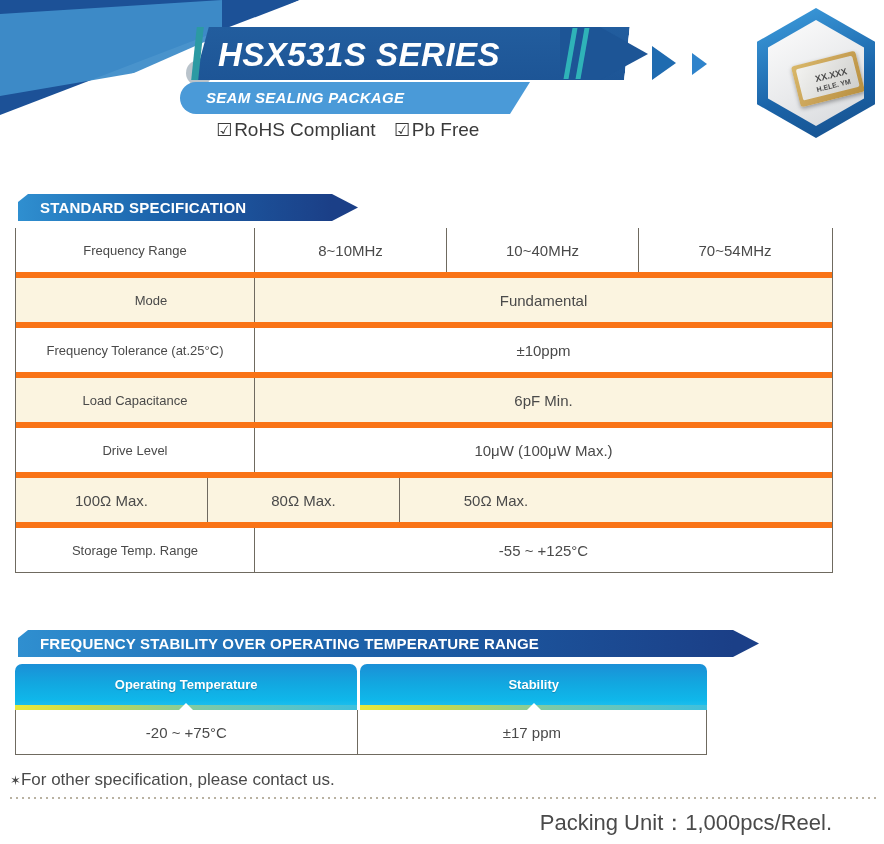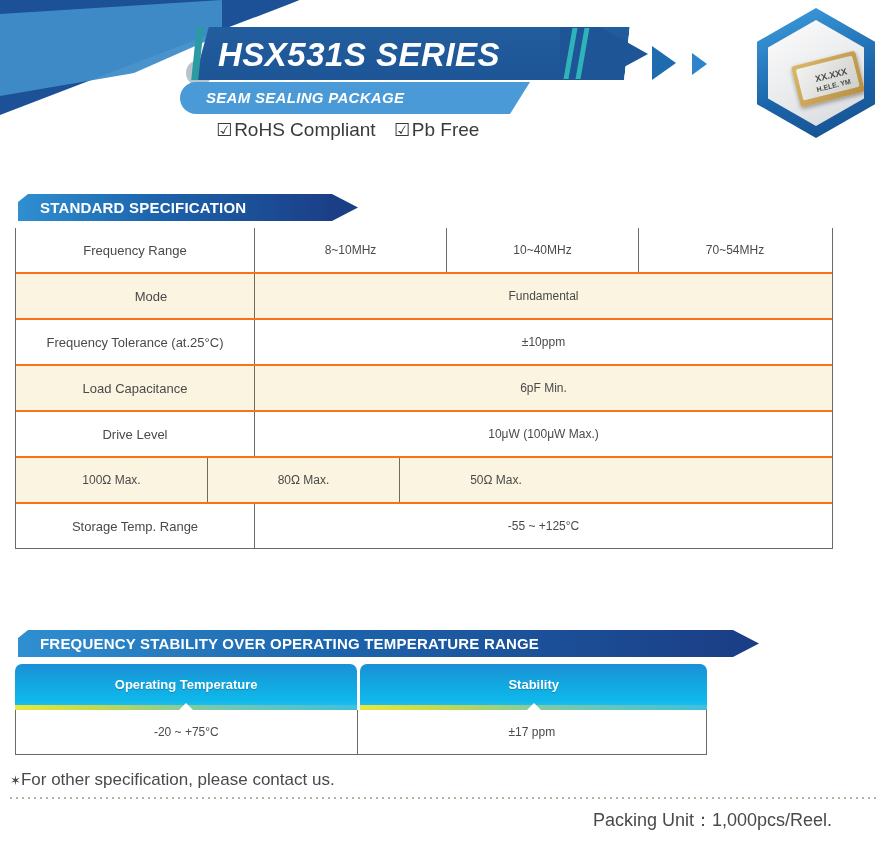--- a/index.html
+++ b/index.html
@@ -152,45 +152,45 @@
     background:linear-gradient(90deg,#e8e83c 0%,#c7d94a 22%,#7cc9a8 55%,#3fc0dd 100%);
   }
   .th-notch{
     position:absolute;bottom:0;left:50%;margin-left:-7px;
     width:0;height:0;border-left:7px solid transparent;
     border-right:7px solid transparent;border-bottom:7px solid #ffffff;
   }
   .th-sep{position:absolute;top:0;width:3px;height:46px;background:#ffffff;}
 
   .grid{position:relative;border:1px solid #6f6a60;border-top:none;}
-  .trow{display:flex;border-bottom:2px solid #f97316;}
+  .trow{display:flex;border-bottom:6px solid #f97316;}
   .trow:last-child{border-bottom:none;}
   .trow.odd{background:#ffffff;}
   .trow.even{background:#fbf4e0;}
   .cell{
     display:flex;align-items:center;justify-content:center;
-    font-size:12px;color:#4a4a4a;height:44px;box-sizing:border-box;
+    font-size:15px;color:#4a4a4a;height:44px;box-sizing:border-box;
     border-right:1px solid #6f6a60;white-space:nowrap;
   }
   .cell:last-child{border-right:none;}
   .cell.label{font-size:13px;}
 
   
   .foot-note{
     position:absolute;left:10px;top:770px;font-size:17px;color:#4a4a4a;
     white-space:nowrap;
   }
   .foot-note .star{font-size:13px;}
   .dots{
     position:absolute;left:8px;top:797px;width:868px;height:2px;
     background-image:radial-gradient(circle,#b9b2a2 1px,transparent 1px);
     background-size:6px 2px;
   }
   .packing{
-    position:absolute;right:52px;top:808px;font-size:18px;color:#4a4a4a;
+    position:absolute;right:52px;top:808px;font-size:22px;color:#4a4a4a;
     white-space:nowrap;
   }
 </style>
 </head>
 <body>
 
 <div class="header">
   <div class="tri-dark2"></div>
   <div class="tri-light"></div>
   <div class="tri-white"></div>

